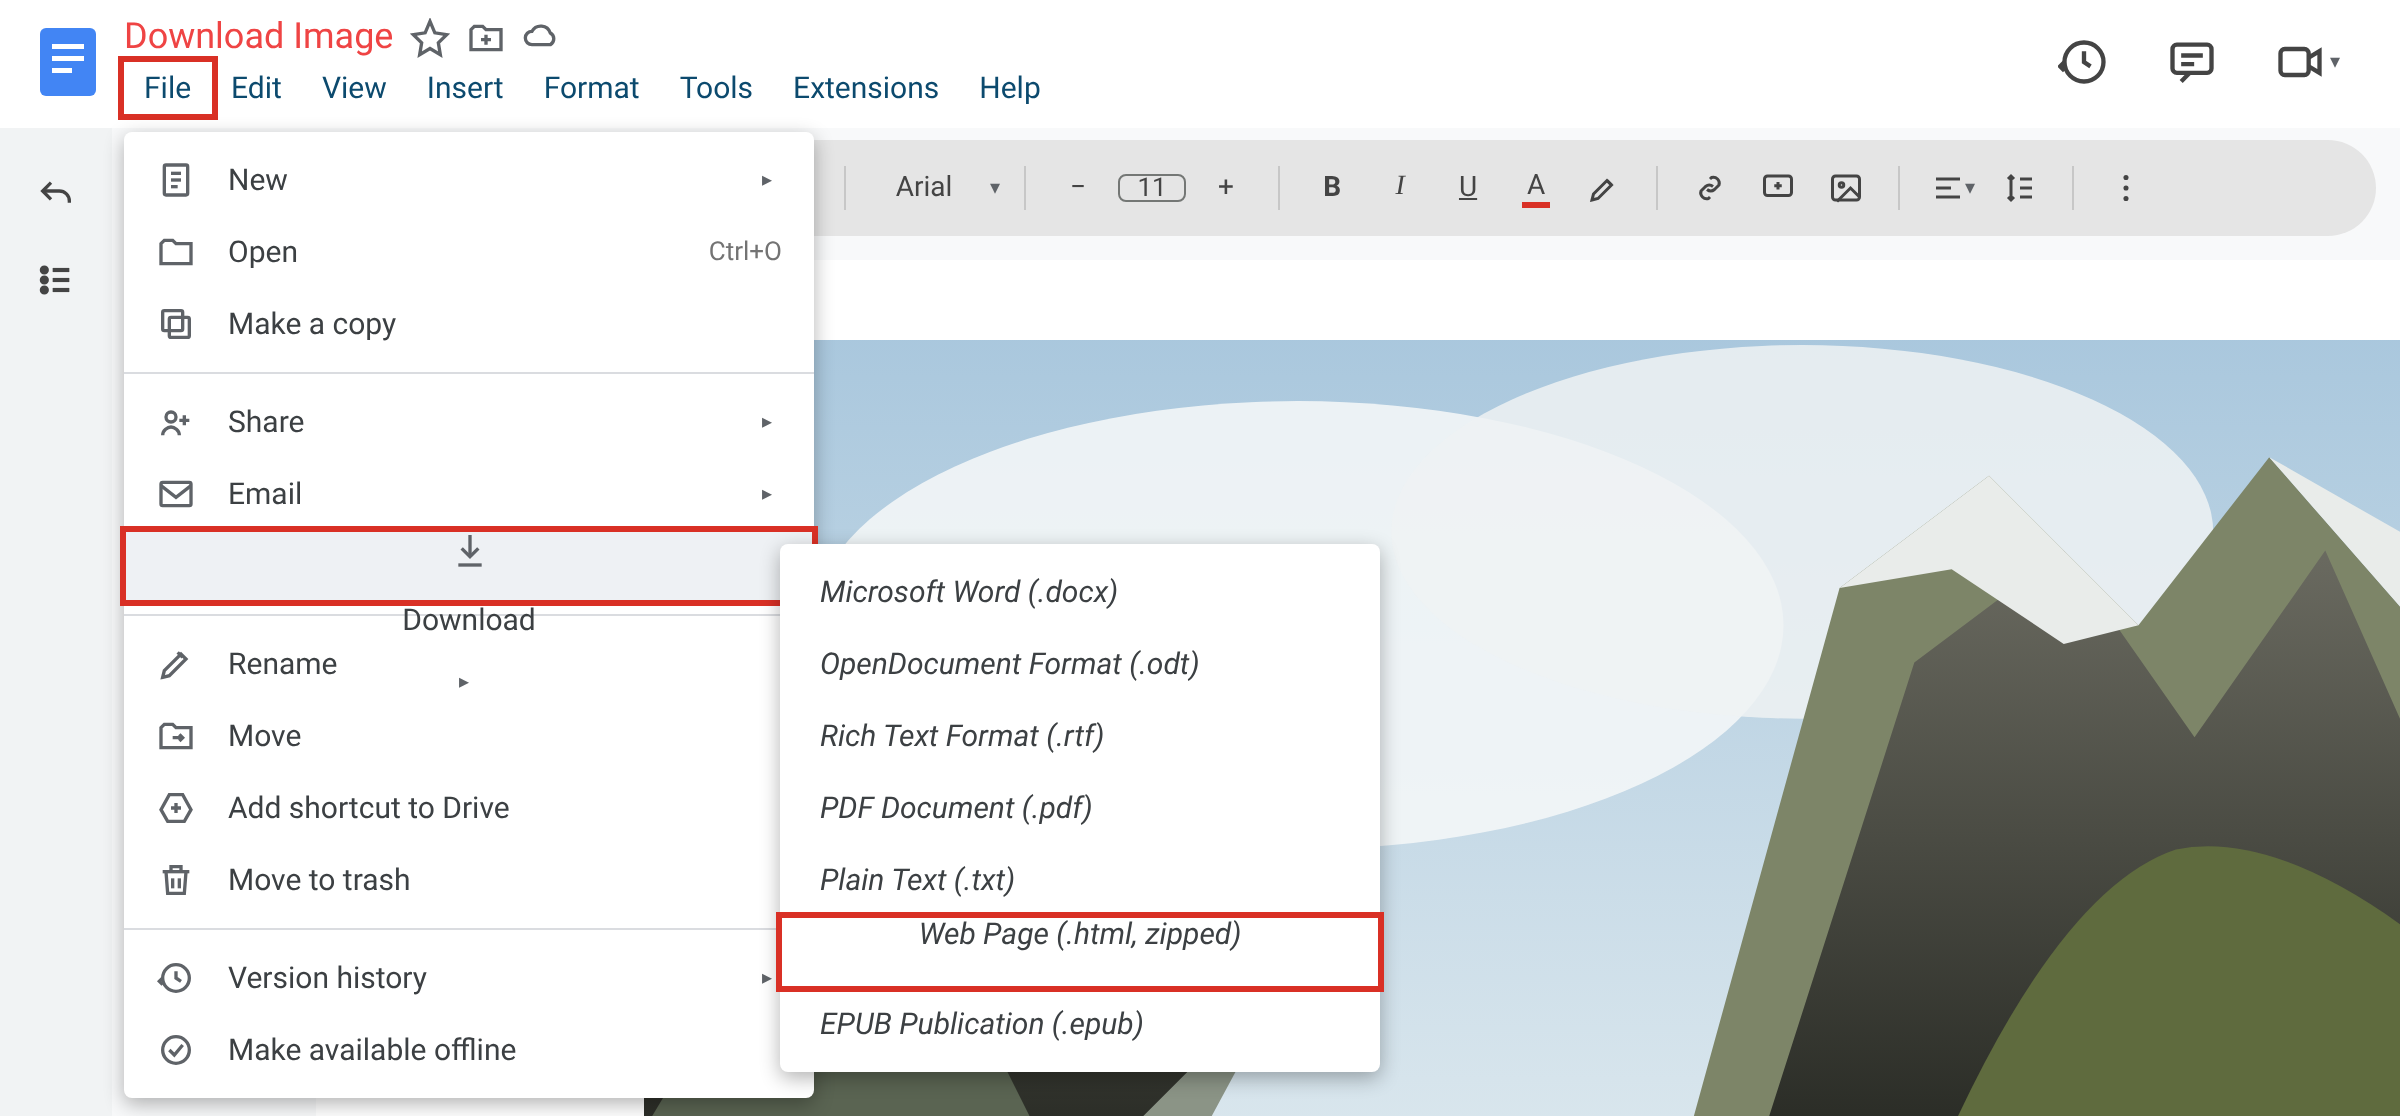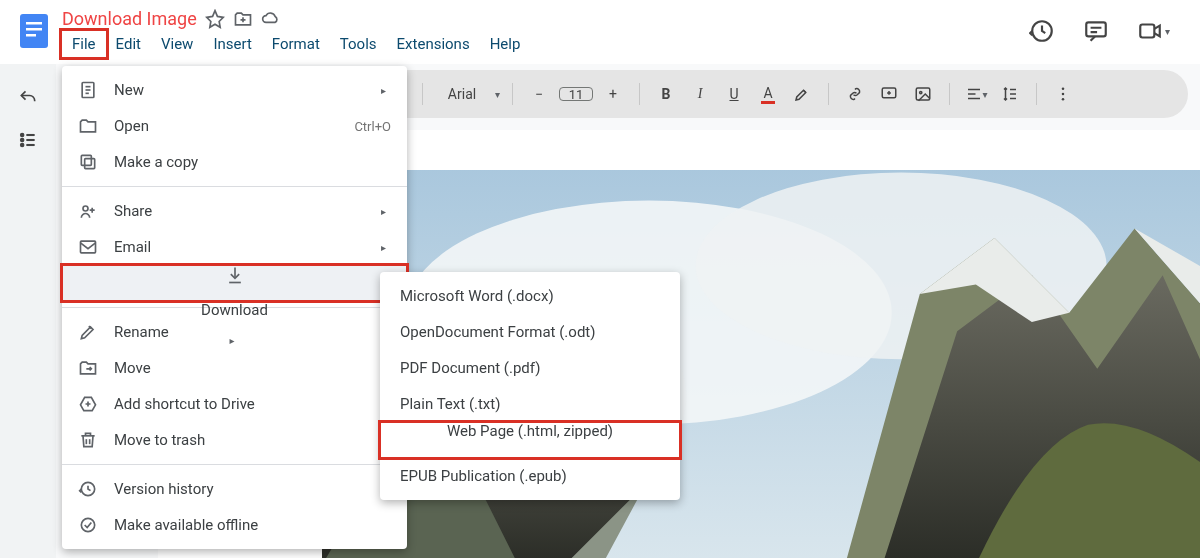--- a/index.html
+++ b/index.html
@@ -94,21 +94,21 @@
   }
   .menu-item .label{ flex:1; }
   .menu-item .shortcut { color:#737373; font-size:13px;}
   .menu-item .sub { width:10px; color:#5f6368;}
   .menu-item.hovered { background:#eef1f4; }
   .menu-sep { height:1px; background:#dadce0; margin:6px 0; }
 
   .highlight-red { outline:3px solid #d93025; outline-offset:-1px;flex-direction:column; }
 
   .file-menu { left:62px; top:66px; }
-  .download-menu { left:380px; top:272px; min-width:300px; }
+  .download-menu { left:390px; top:272px; min-width:300px;font-style:italic; }
   .download-menu .menu-item { height:36px; padding:0 20px; gap:0; }
 
   .tri { font-size:10px; color:#5f6368;}
 </style>
 </head>
 <body>
 
 <div class="header">
   <div class="logo">
     <svg viewBox="0 0 40 40">
@@ -426,20 +426,23 @@
 </div>
 
 <div class="menu download-menu">
   <div class="menu-item">
       <span class="label">Microsoft Word (.docx)</span>
     </div>
   <div class="menu-item">
       <span class="label">OpenDocument Format (.odt)</span>
     </div>
   <div class="menu-item">
+      <span class="label">Rich Text Format (.rtf)</span>
+    </div>
+  <div class="menu-item">
       <span class="label">PDF Document (.pdf)</span>
     </div>
   <div class="menu-item">
       <span class="label">Plain Text (.txt)</span>
     </div>
   <div class="menu-item highlight-red">
       <span class="label">Web Page (.html, zipped)</span>
     </div>
   <div class="menu-item">
       <span class="label">EPUB Publication (.epub)</span>

